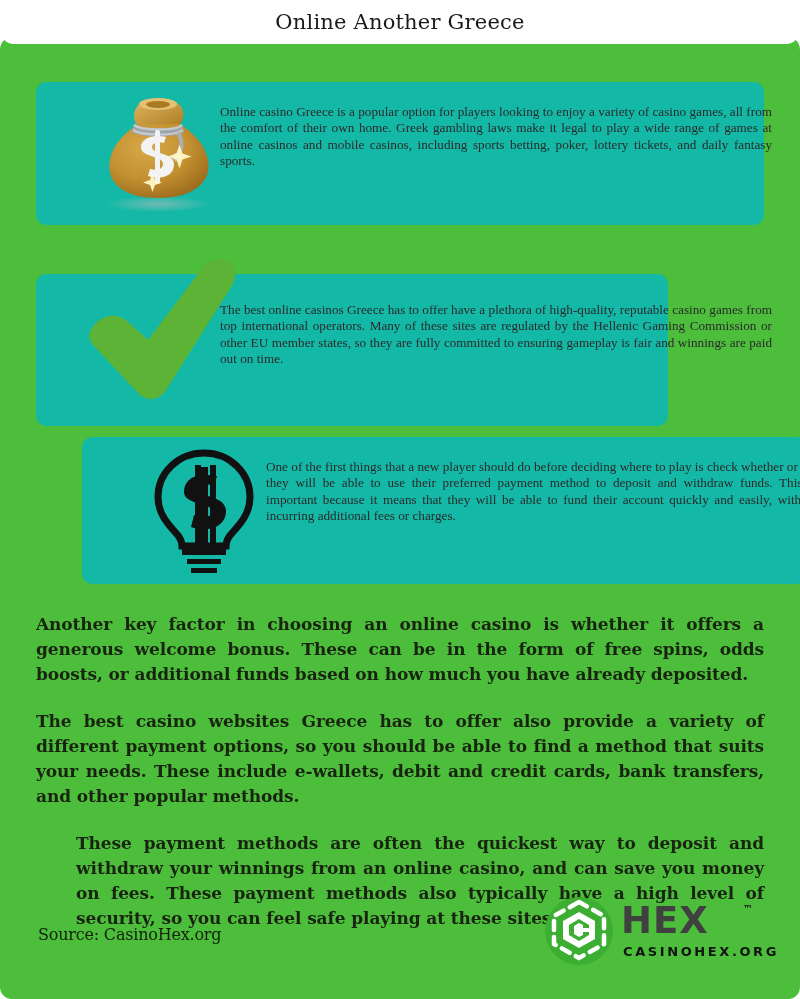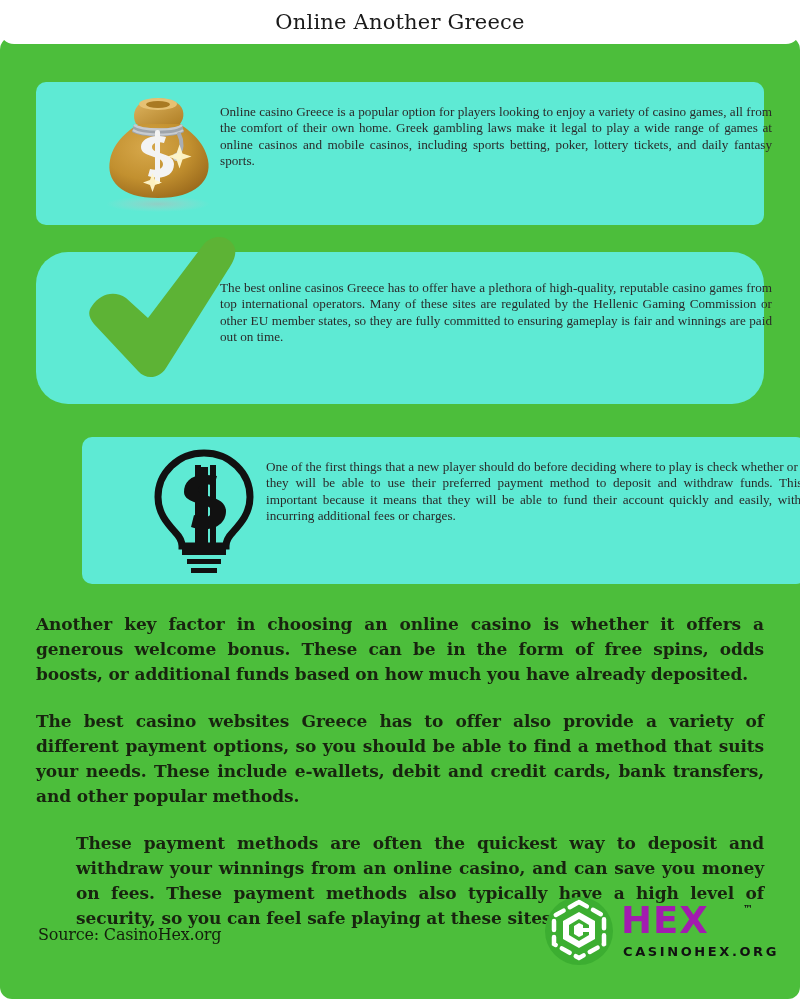--- a/index.html
+++ b/index.html
@@ -46,21 +46,21 @@
     left: 0;
     top: 36px;
     width: 800px;
     height: 963px;
     background: #4CBE3B;
     border-radius: 14px 14px 12px 12px;
   }
   
   .card {
     position: absolute;
-    background: #5eead4;
+    background: #14b8a6;
     border-radius: 10px;
   }
   .card-inner {
     position: relative;
     width: 100%;
     height: 100%;
   }
   .card-icon {
     position: absolute;
     display: flex;
@@ -71,21 +71,21 @@
     position: absolute;
     font-family: "Liberation Serif", serif;
     font-size: 13.2px;
     line-height: 16.4px;
     color: #2a2a2a;
     text-align: justify;
     text-justify: inter-word;
   }
 
   #card1 { left: 36px; top: 82px;  width: 728px; height: 143px; }
-  #card2 { left: 36px; top: 252px; width: 728px; height: 152px; border-radius: 32px; }
+  #card2 { left: 36px; top: 274px; width: 632px; height: 152px; }
   #card3 { left: 36px; top: 437px; width: 724px; height: 147px; margin-left: 46px; }
 
   #card1 .card-icon { left: 48px;  top: 12px; width: 148px; height: 120px; }
   #card2 .card-icon { left: 38px;  top: -24px; width: 168px; height: 160px; }
   #card3 .card-icon { left: 52px;  top: 10px; width: 140px; height: 128px; }
 
   #card1 .card-text { left: 184px; top: 22px;  width: 552px; }
   #card2 .card-text { left: 184px; top: 28px;  width: 552px; }
   #card3 .card-text { left: 184px; top: 22px;  width: 552px; }
 
@@ -136,21 +136,21 @@
     border-radius: 50%;
     background: #3CAE31;
   }
   .logo-word {
     position: absolute;
     left: 76px;
     top: 8px;
     font-family: "DejaVu Sans", sans-serif;
     font-size: 37px;
     font-weight: bold;
-    color: #a21caf;
+    color: #404040;
     letter-spacing: 1px;
     line-height: 40px;
   }
   .logo-tm {
     position: absolute;
     left: 198px;
     top: 10px;
     font-family: "DejaVu Sans", sans-serif;
     font-size: 10px;
     font-weight: bold;

